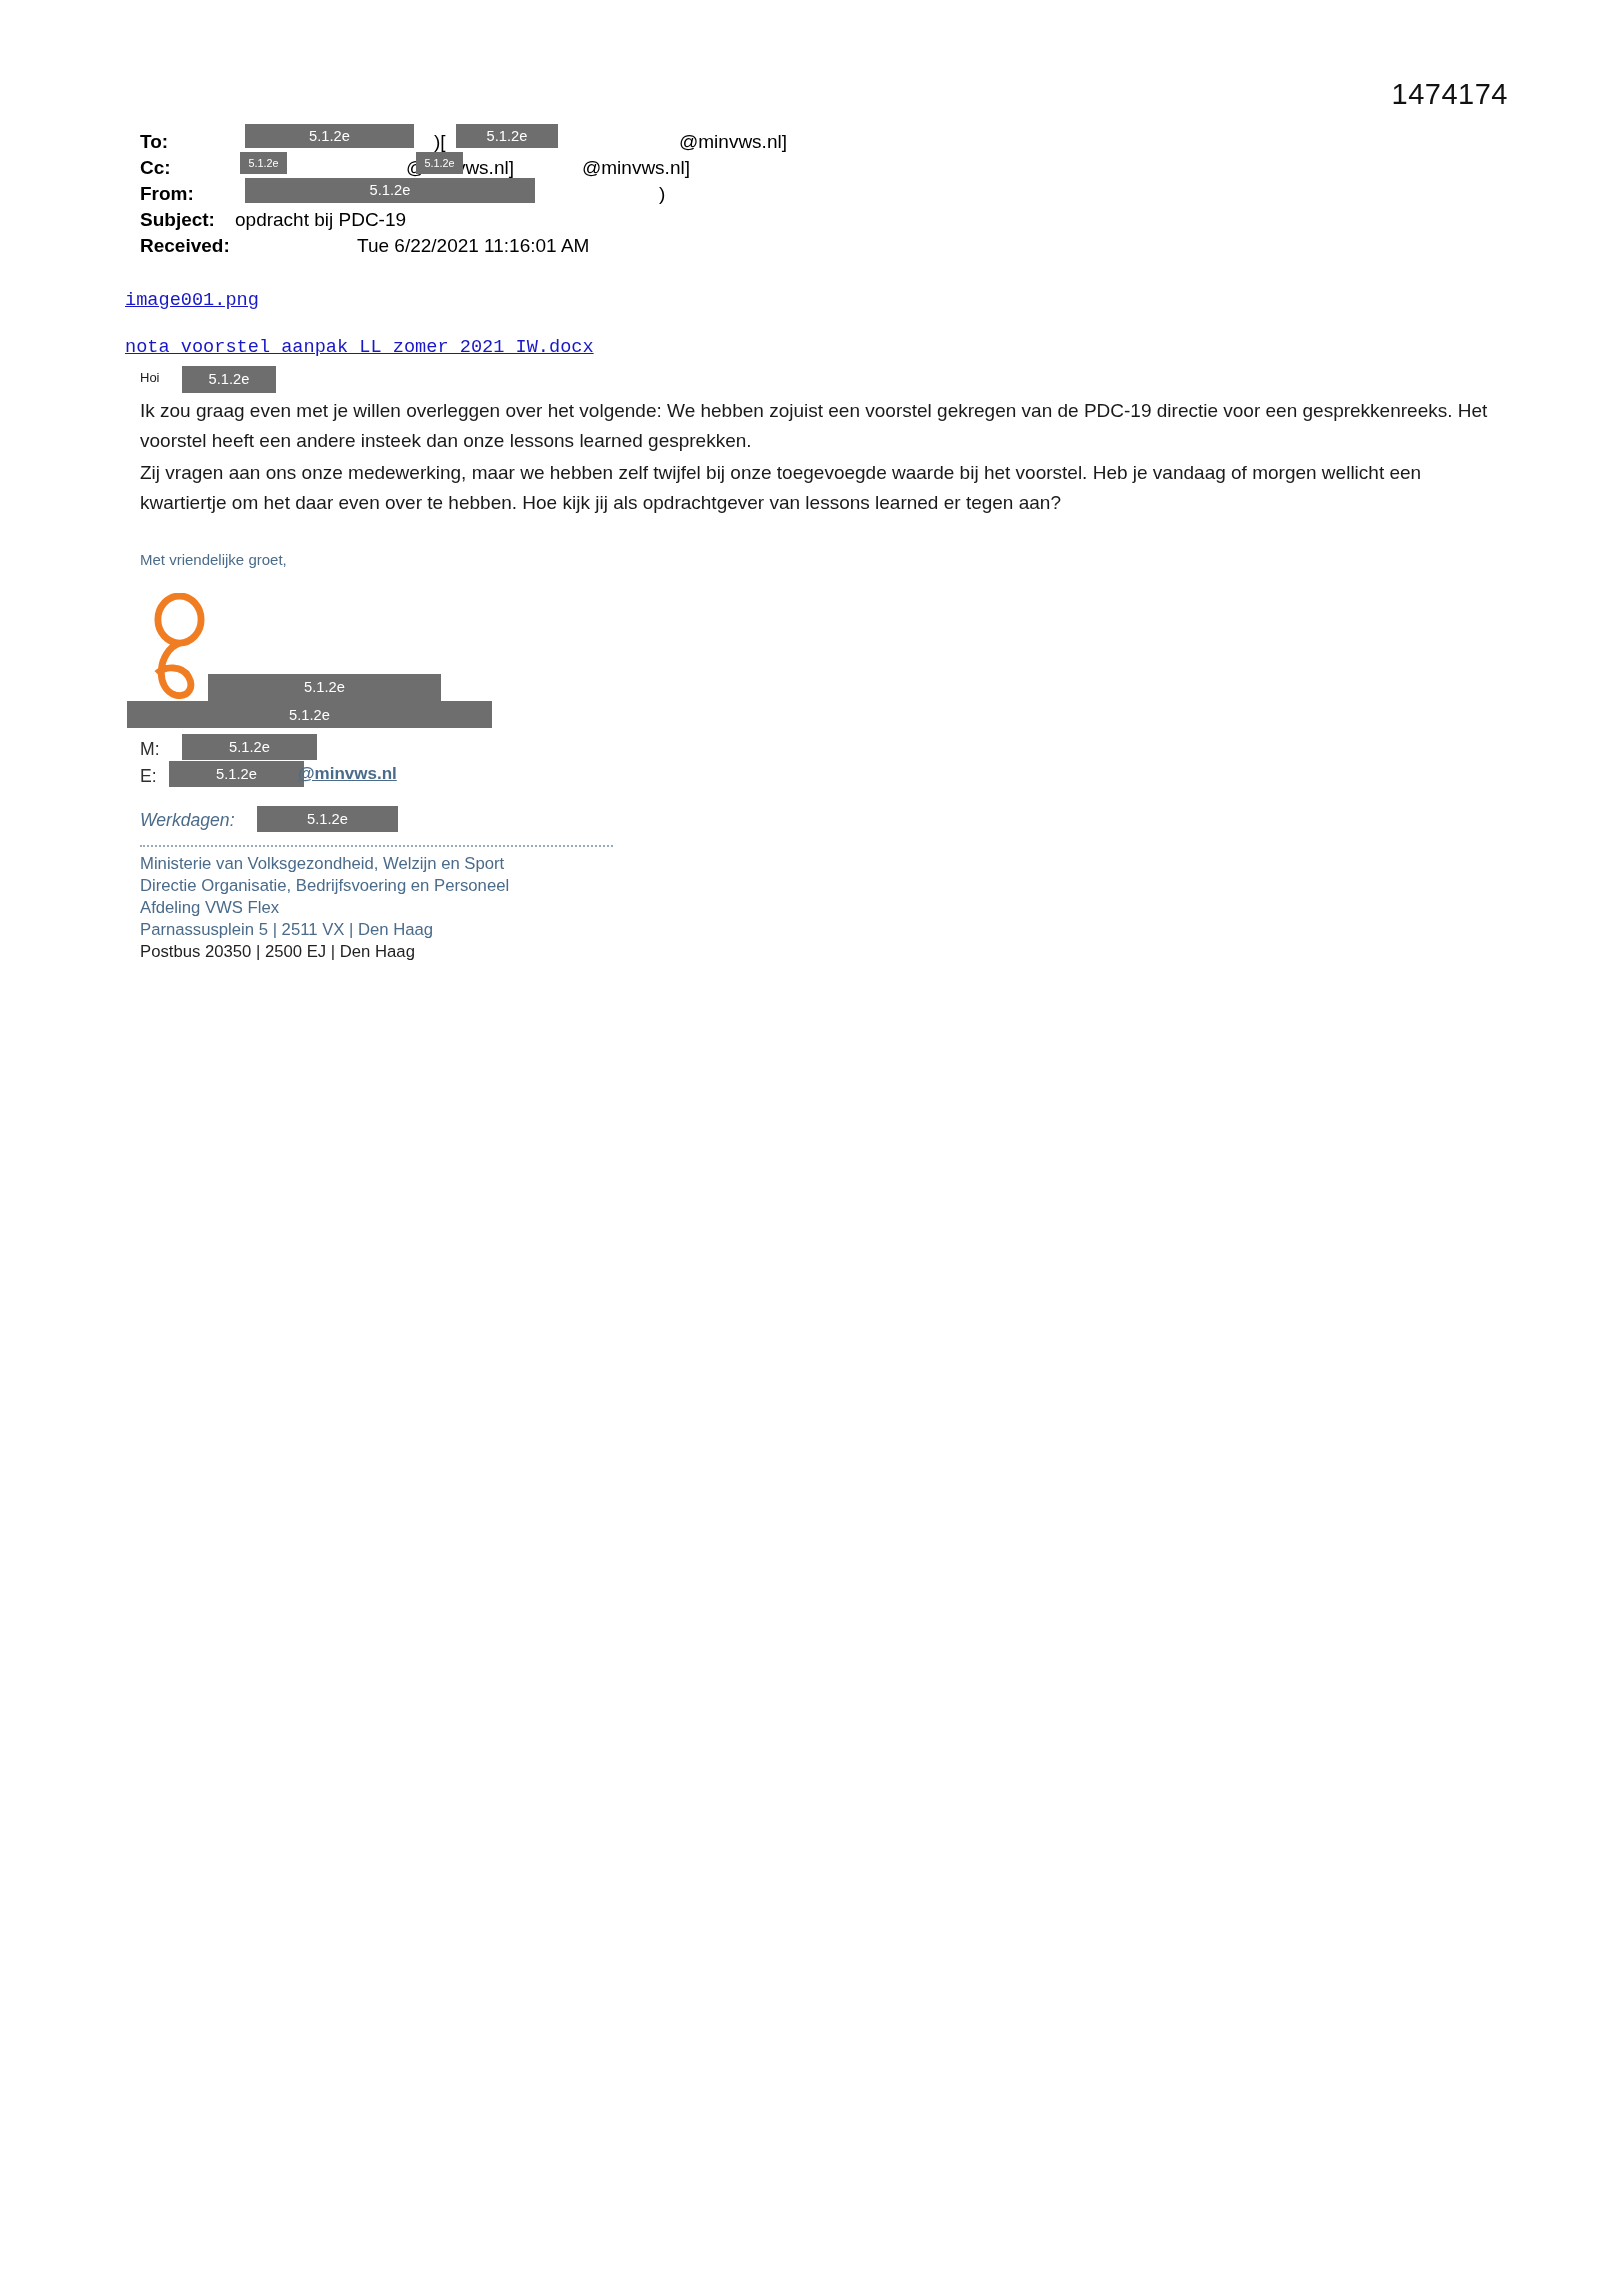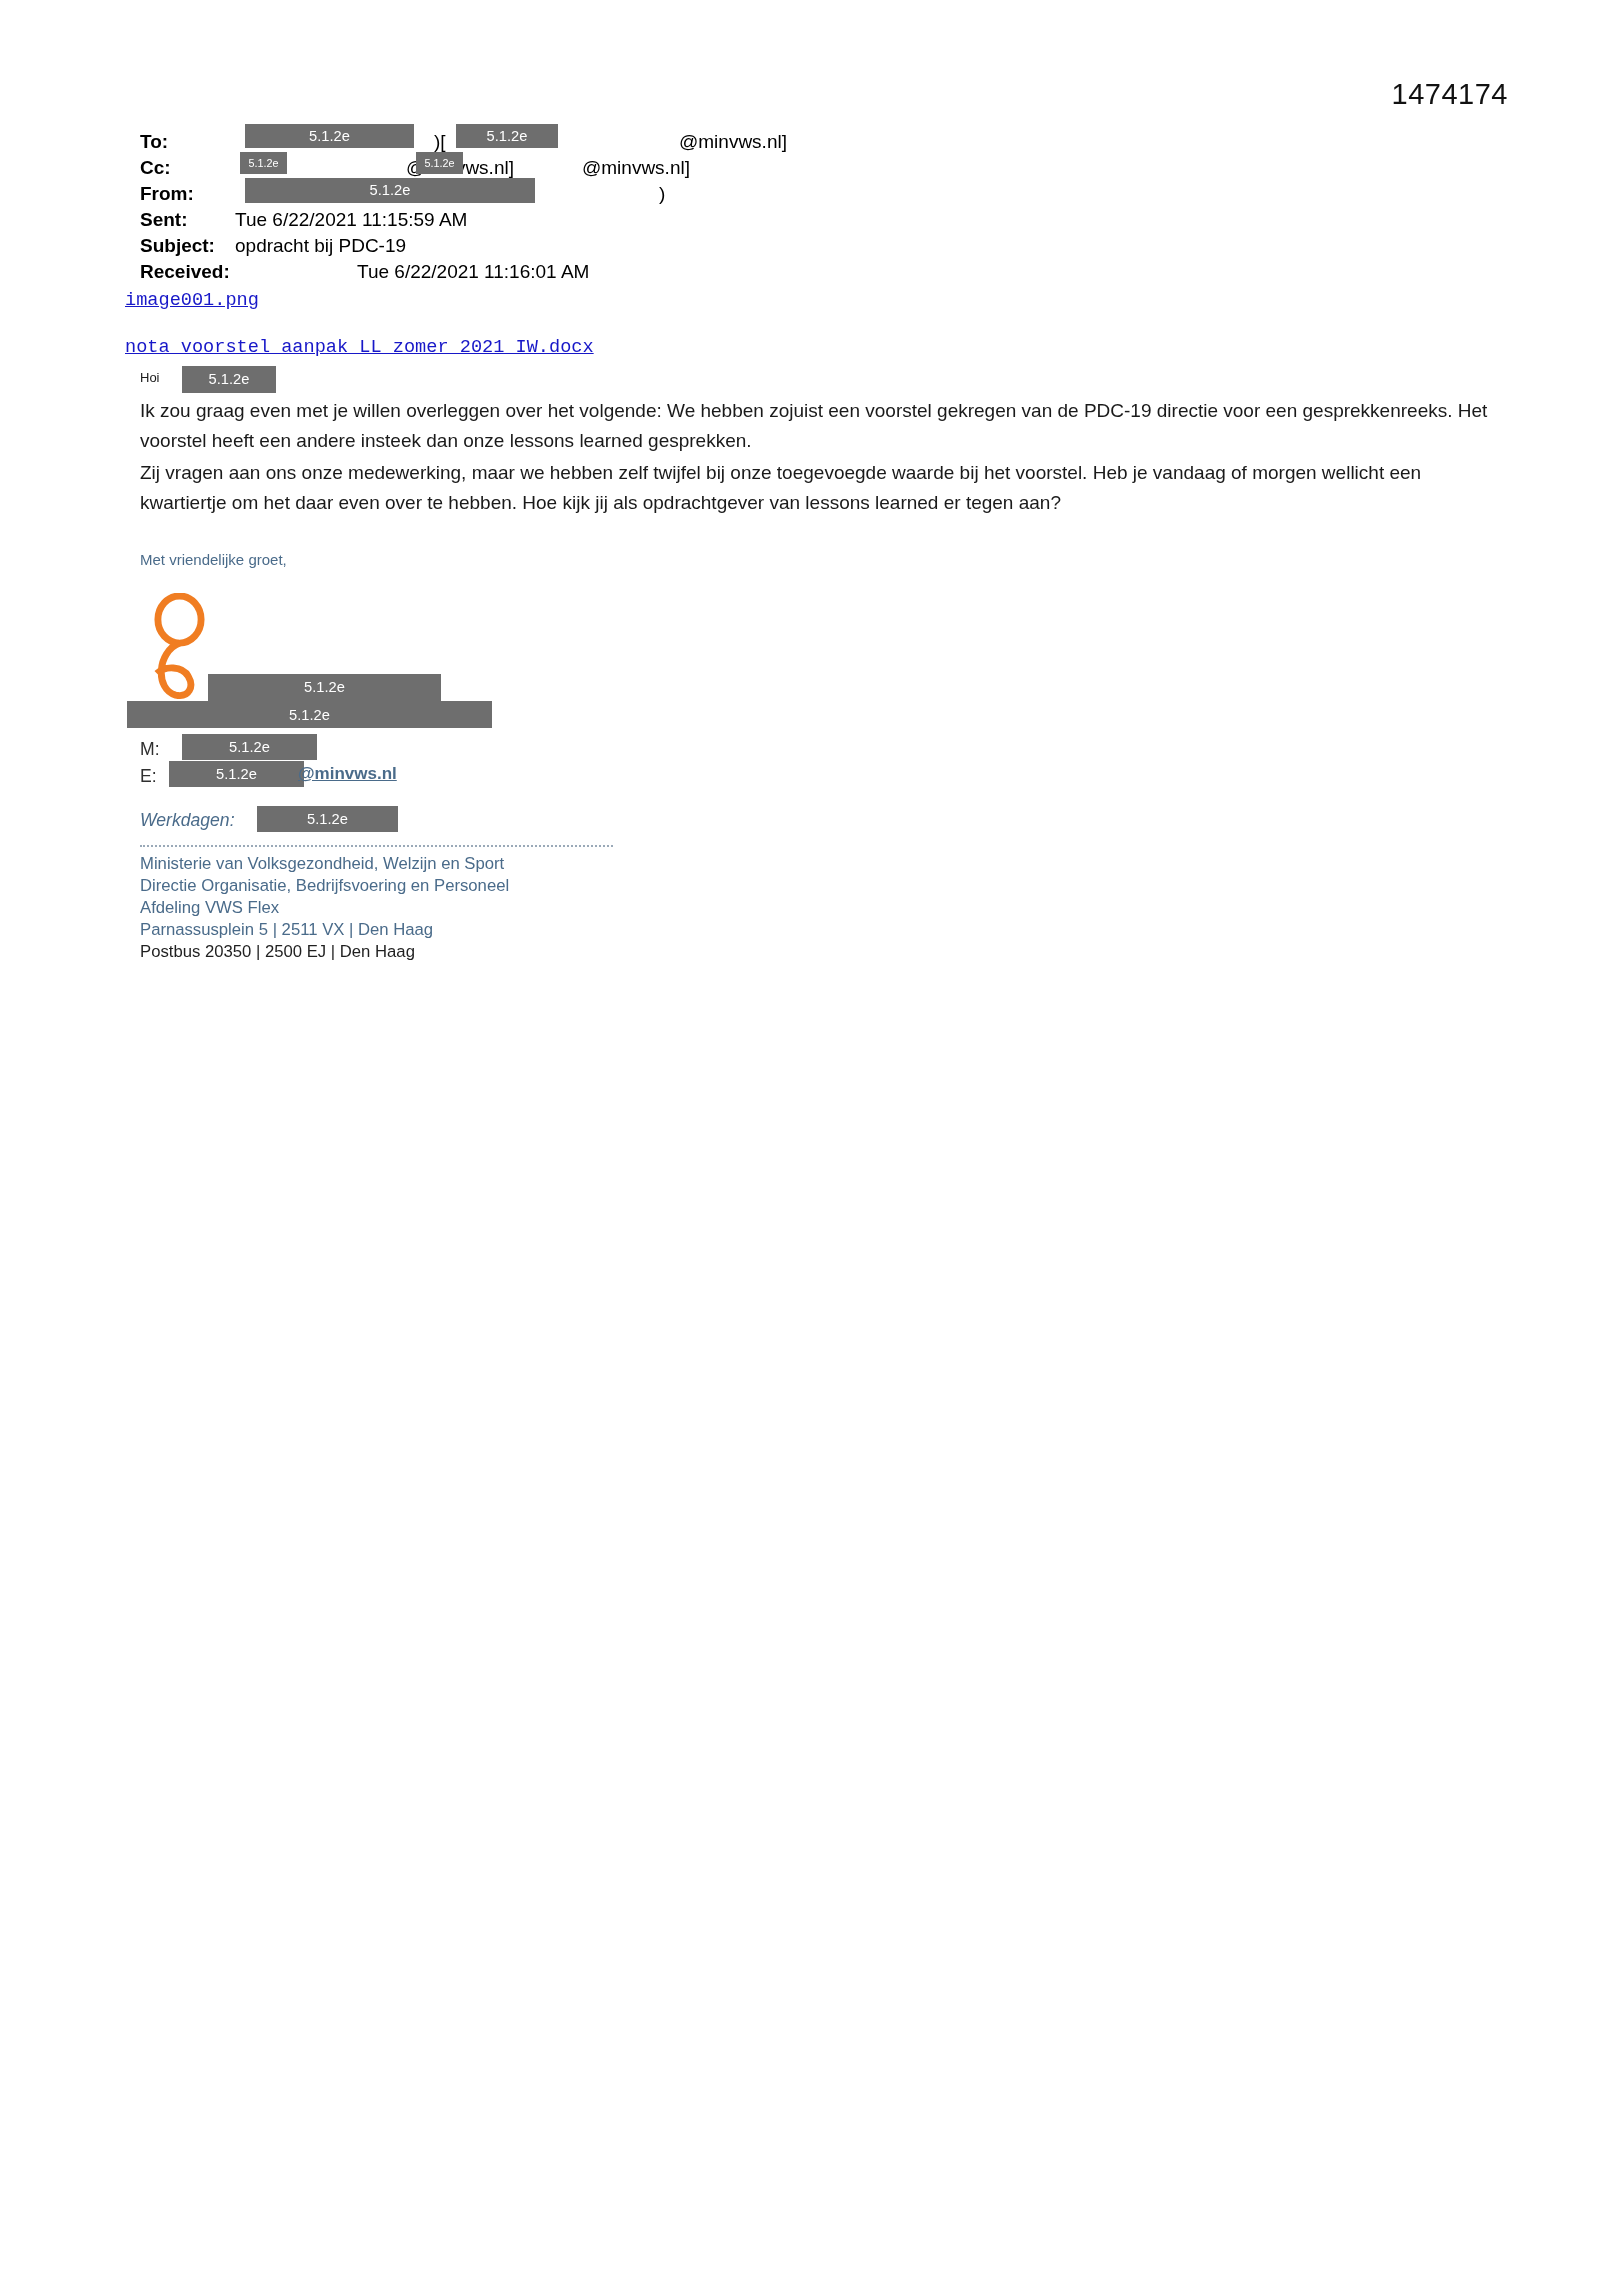--- a/index.html
+++ b/index.html
@@ -180,24 +180,20 @@
       <span class="hdr-label">Cc:</span>
       <span class="hdr-val" style="left:281px;">@minvws.nl]</span>
       <span class="hdr-val" style="left:457px;">@minvws.nl]</span>
     </div>
 
     <div class="hdr-row">
       <span class="hdr-label">From:</span>
       <span class="hdr-val" style="left:534px;">)</span>
     </div>
 
-    <div class="hdr-row">
-      <span class="hdr-label">Sent:</span>
-      <span class="hdr-val" style="left:110px;">Tue 6/22/2021 11:15:59 AM</span>
-    </div>
 
     <div class="hdr-row">
       <span class="hdr-label">Subject:</span>
       <span class="hdr-val" style="left:110px;">opdracht bij PDC-19</span>
     </div>
 
     <div class="hdr-row">
       <span class="hdr-label">Received:</span>
       <span class="hdr-val" style="left:232px;">Tue 6/22/2021 11:16:01 AM</span>
     </div>

